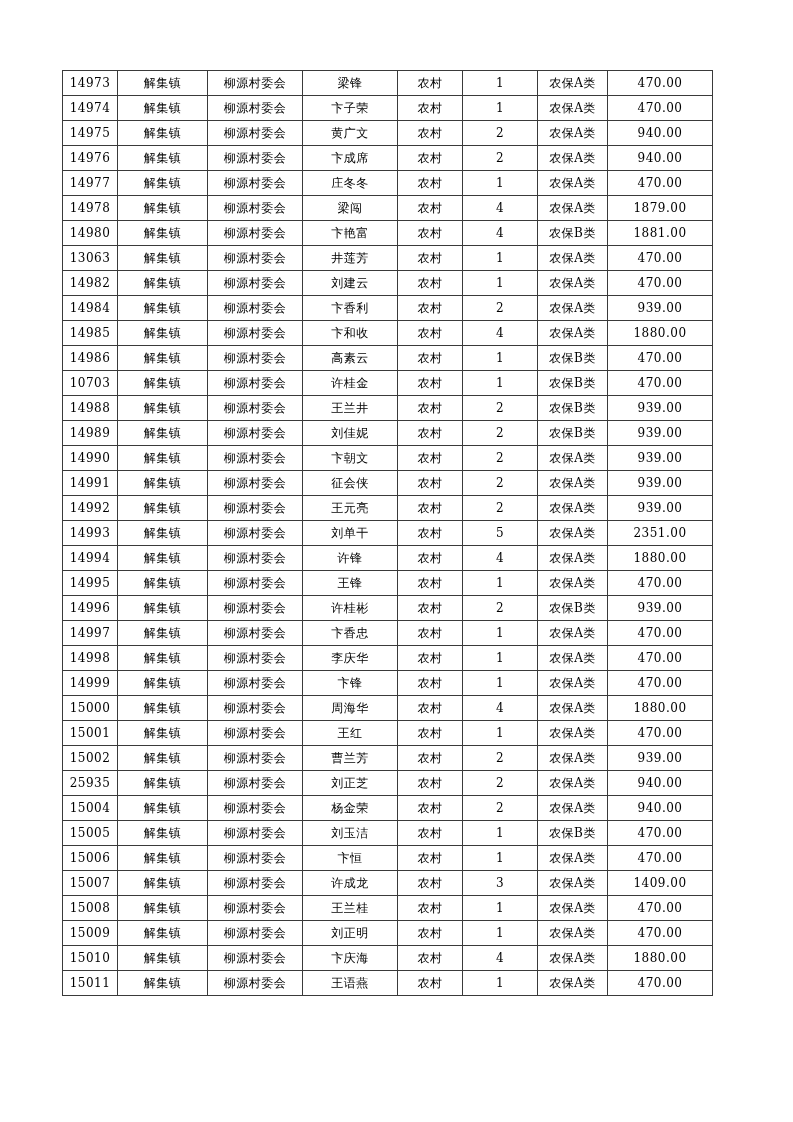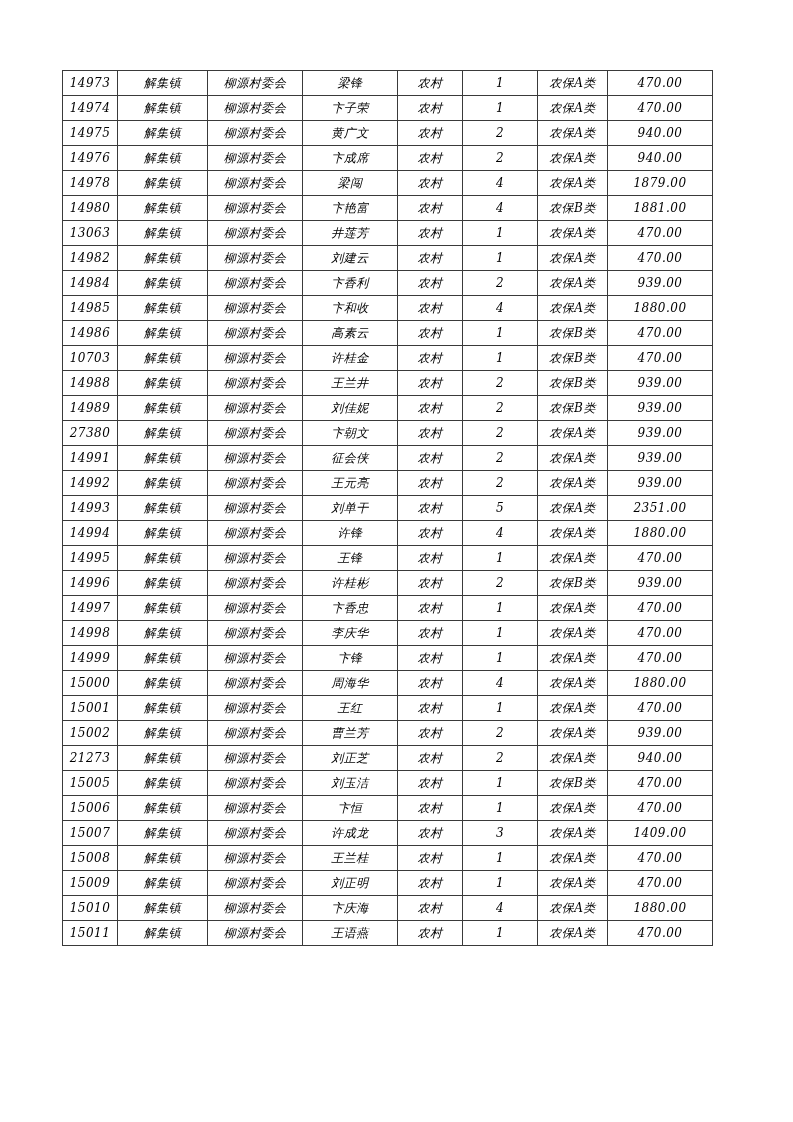--- a/index.html
+++ b/index.html
@@ -19,21 +19,20 @@
     overflow: hidden;
     background: #ffffff;
   }
   table.grid {
     position: absolute;
     left: 62px;
     top: 70px;
     width: 610px;
     border-collapse: collapse;
     table-layout: fixed;
-    font-style: italic;
   }
   table.grid td {
     border: 1px solid #3a3a3a;
     height: 24px;
     text-align: center;
     vertical-align: middle;
     font-size: 12px;
     color: #000000;
     padding: 0 2px;
     overflow: hidden;
@@ -89,20 +88,30 @@
           <td>14976</td>
           <td>解集镇</td>
           <td>柳源村委会</td>
           <td>卞成席</td>
           <td>农村</td>
           <td>2</td>
           <td>农保A类</td>
           <td>940.00</td>
         </tr>
         <tr>
+          <td>14977</td>
+          <td>解集镇</td>
+          <td>柳源村委会</td>
+          <td>庄冬冬</td>
+          <td>农村</td>
+          <td>1</td>
+          <td>农保A类</td>
+          <td>470.00</td>
+        </tr>
+        <tr>
           <td>14978</td>
           <td>解集镇</td>
           <td>柳源村委会</td>
           <td>梁闯</td>
           <td>农村</td>
           <td>4</td>
           <td>农保A类</td>
           <td>1879.00</td>
         </tr>
         <tr>
@@ -189,21 +198,21 @@
           <td>14989</td>
           <td>解集镇</td>
           <td>柳源村委会</td>
           <td>刘佳妮</td>
           <td>农村</td>
           <td>2</td>
           <td>农保B类</td>
           <td>939.00</td>
         </tr>
         <tr>
-          <td>27380</td>
+          <td>14990</td>
           <td>解集镇</td>
           <td>柳源村委会</td>
           <td>卞朝文</td>
           <td>农村</td>
           <td>2</td>
           <td>农保A类</td>
           <td>939.00</td>
         </tr>
         <tr>
           <td>14991</td>
@@ -319,24 +328,34 @@
           <td>15002</td>
           <td>解集镇</td>
           <td>柳源村委会</td>
           <td>曹兰芳</td>
           <td>农村</td>
           <td>2</td>
           <td>农保A类</td>
           <td>939.00</td>
         </tr>
         <tr>
-          <td>21273</td>
+          <td>25935</td>
           <td>解集镇</td>
           <td>柳源村委会</td>
           <td>刘正芝</td>
+          <td>农村</td>
+          <td>2</td>
+          <td>农保A类</td>
+          <td>940.00</td>
+        </tr>
+        <tr>
+          <td>15004</td>
+          <td>解集镇</td>
+          <td>柳源村委会</td>
+          <td>杨金荣</td>
           <td>农村</td>
           <td>2</td>
           <td>农保A类</td>
           <td>940.00</td>
         </tr>
         <tr>
           <td>15005</td>
           <td>解集镇</td>
           <td>柳源村委会</td>
           <td>刘玉洁</td>

